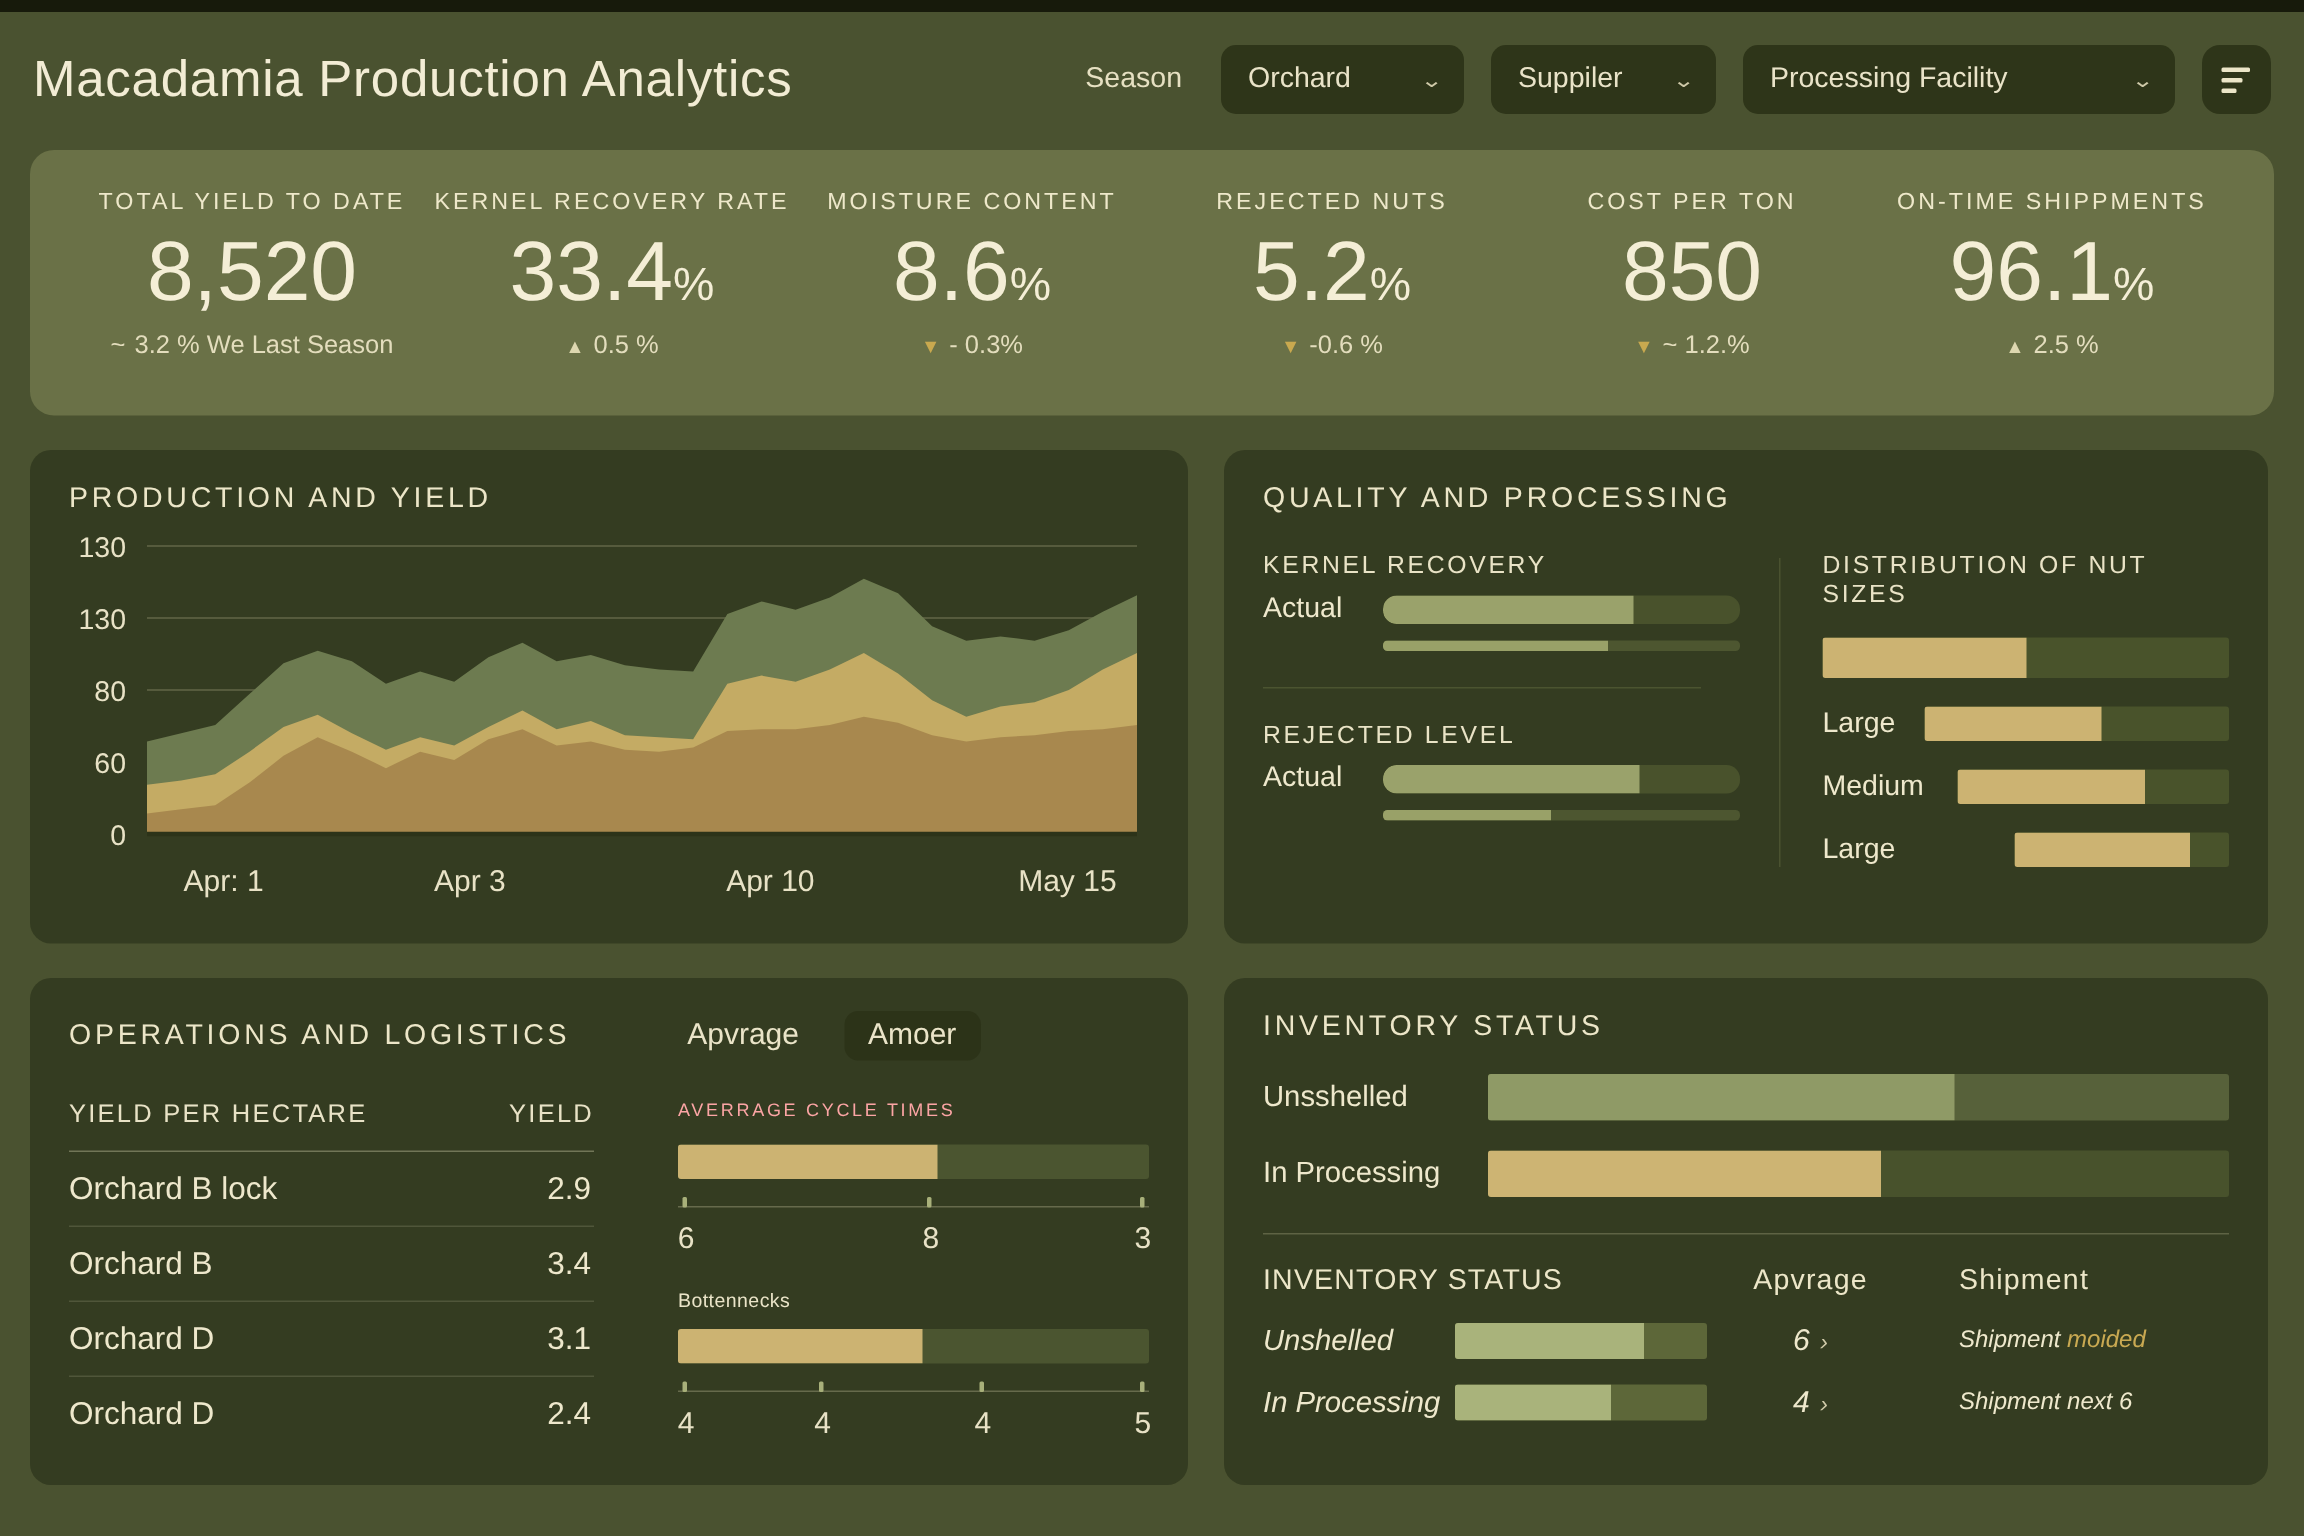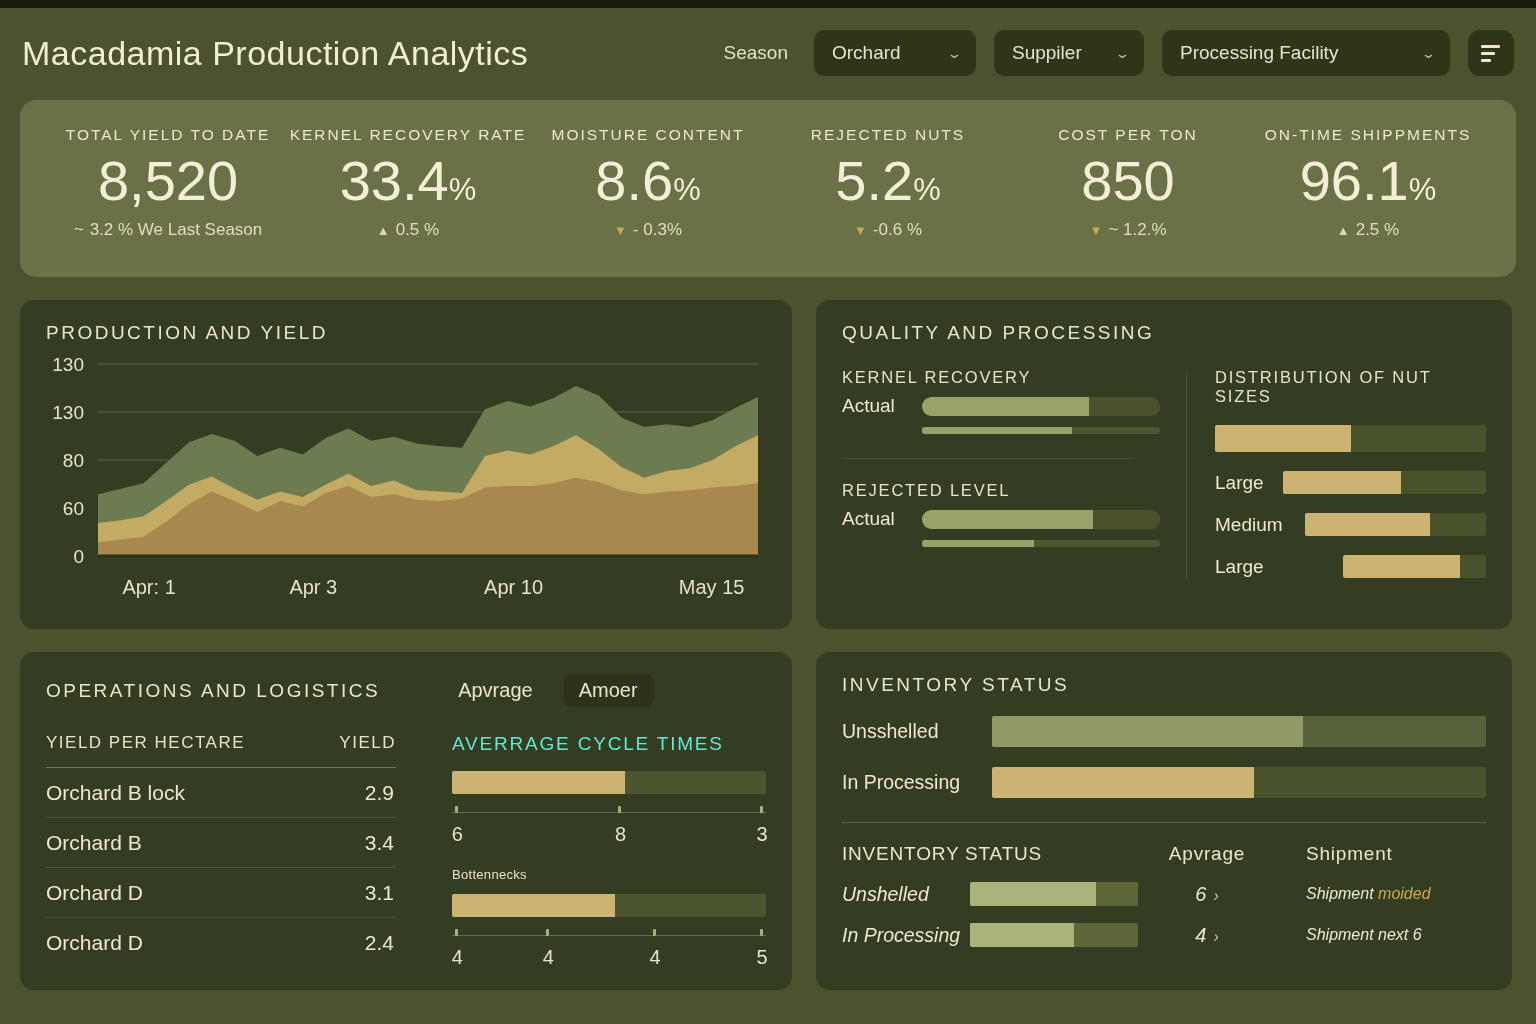--- a/index.html
+++ b/index.html
@@ -89,21 +89,21 @@
   .ops-head { display:flex; align-items:baseline; }
   .ops-filters { margin-left:78px; display:flex; gap:30px; align-items:center; }
   .filter-btn { font-size:20px; color:#eae4c8; cursor:pointer; }
   .filter-btn.pill { background:rgba(42,49,23,.8); padding:5px 16px; border-radius:9px; }
   .ops-body { display:flex; margin-top:26px; }
   .ops-table { width:350px; }
   .ops-table .thead { display:flex; justify-content:space-between; font-size:17px; letter-spacing:1.5px; color:#e8e2c6; padding-bottom:14px; border-bottom:1px solid rgba(230,225,190,.35); }
   .ops-table .trow { display:flex; justify-content:space-between; font-size:21px; color:#eee8cc; padding:13px 2px 12px 0; border-bottom:1px solid rgba(230,225,190,.16); }
   .ops-table .trow:last-child { border-bottom:none; }
   .ops-right { flex:1; margin-left:56px; }
-  .ops-sec-title { font-size:19px; letter-spacing:1.8px; color:#5eead4; }
+  .ops-sec-title { font-size:12px; letter-spacing:1.8px; color:#fca5a5; }
   .hbar { height:23px; background:#4b5530; border-radius:2px; overflow:hidden; margin-top:16px; }
   .hbar .fill { height:100%; background:#ccb372; }
   .slider { position:relative; margin-top:15px; height:8px; }
   .slider-line { position:absolute; left:0; right:0; top:3px; height:1px; background:rgba(220,215,175,.30); }
   .tickmark { position:absolute; top:-3px; width:3px; height:7px; background:#a8b07a; border-radius:1px; }
   .slider-labels { position:relative; height:24px; margin-top:6px; }
   .ticklabel { position:absolute; font-size:20px; color:#e8e2c6; transform:translateX(-30%); }
   .bn-title { font-size:13px; color:#eae4c8; margin-top:20px; letter-spacing:.3px; }
   .ops-right .hbar.bn { margin-top:12px; }
 

